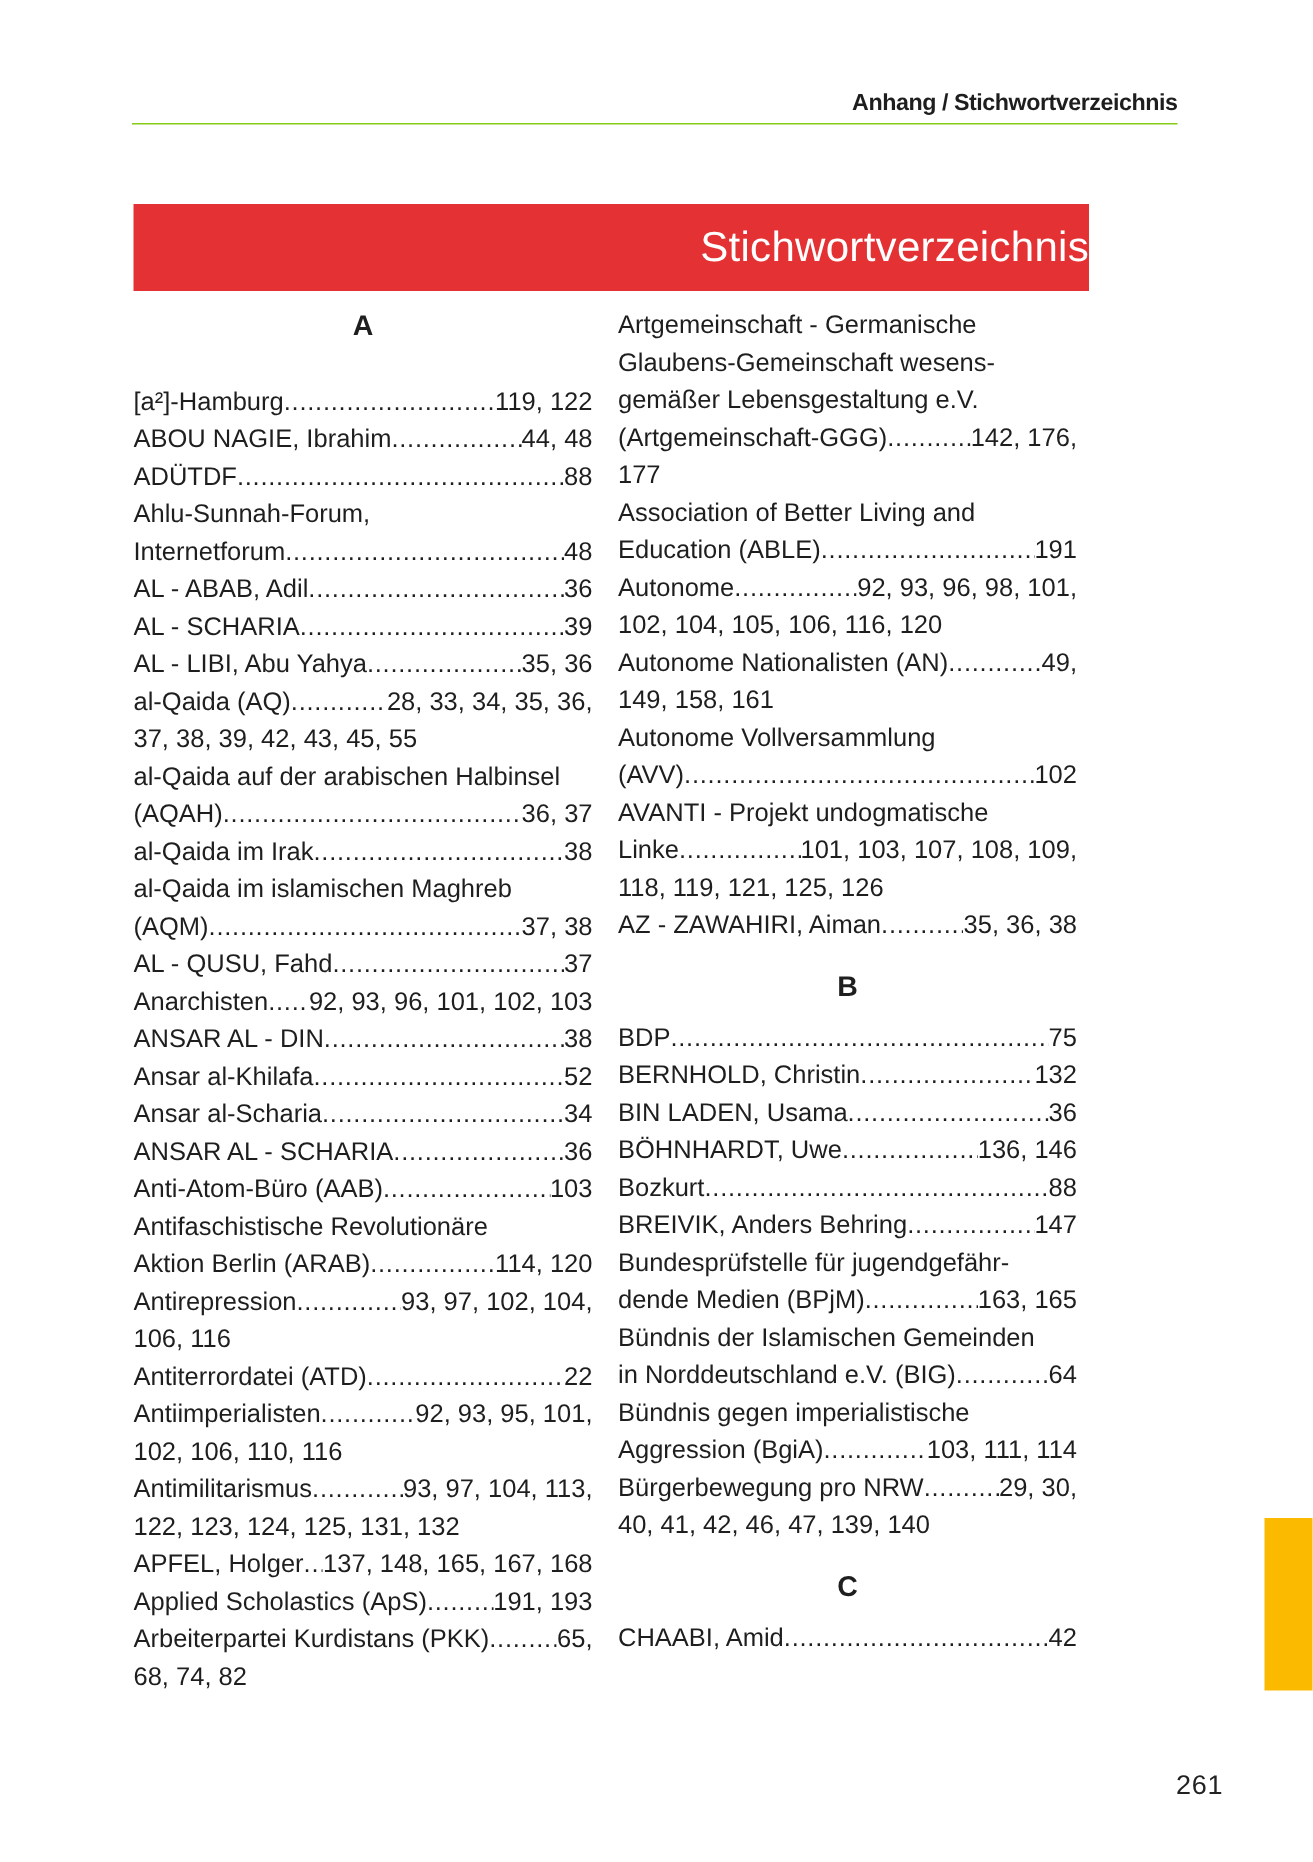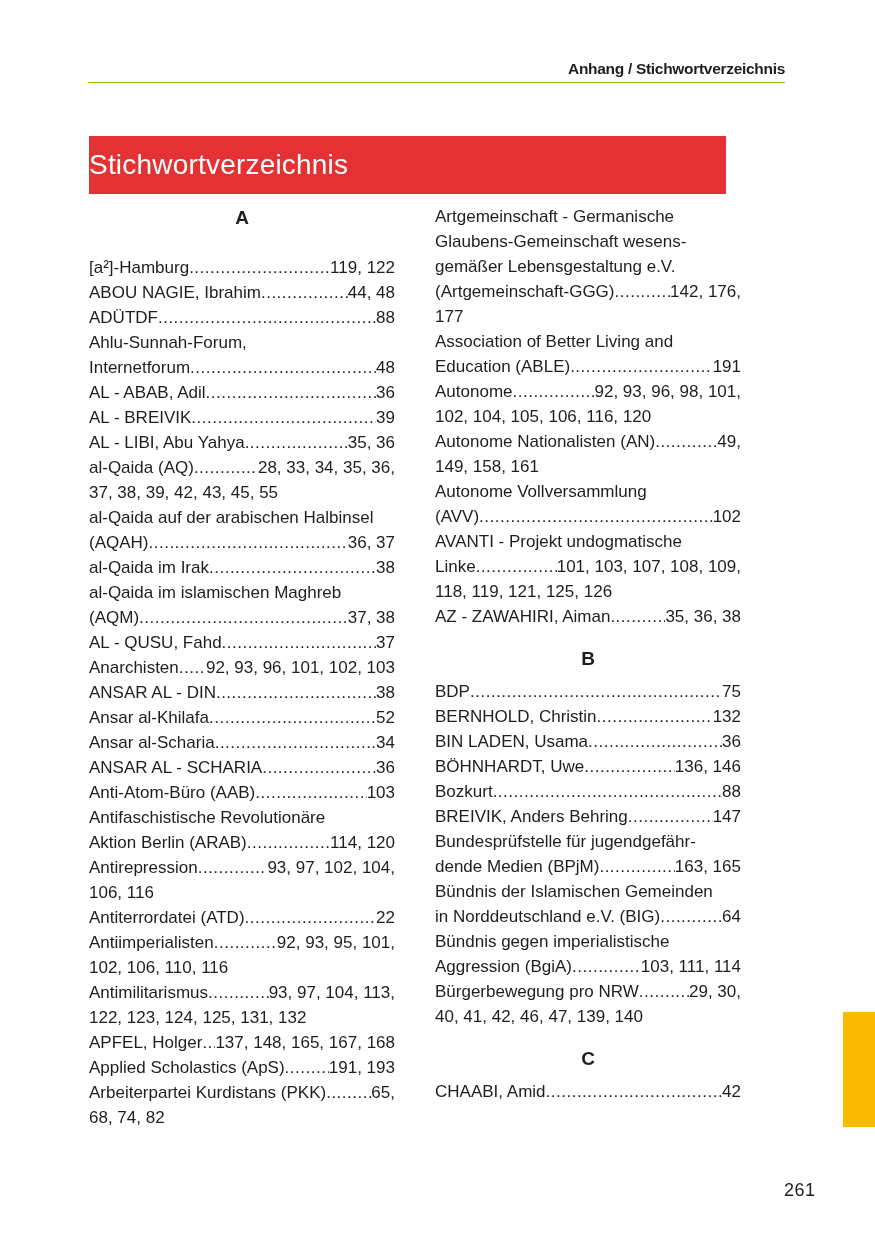--- a/index.html
+++ b/index.html
@@ -8,26 +8,26 @@
       font-family: "Liberation Sans", "DejaVu Sans", sans-serif; color: #1e1e1e;
     }
     .running-header {
       position: absolute; left: 88px; width: 697px; top: 58px; height: 24px;
       border-bottom: 1px solid #84cc16; text-align: right;
       font-family: "Liberation Sans", sans-serif; font-weight: bold; font-size: 15.5px;
       letter-spacing: -0.3px; transform-origin: right; line-height: 22px;
     }
     .title-banner {
       position: absolute; left: 89px; top: 136px; width: 637px; height: 58px;
-      background: #e43234; color: #fff; text-align: left;
+      background: #e43234; color: #fff; text-align: right;
       font-size: 28px; line-height: 58px; letter-spacing: 0.2px;
     }
     .col { position: absolute; top: 204px; width: 306px; font-size: 17px; line-height: 25px; }
     .col.left { left: 89px; }
-    .col.right { left: 435px; }
+    .col.right { left: 412px; }
     .letter {
       text-align: center; font-weight: bold; font-size: 19px; height: 25px; line-height: 25px;
       margin: 0 0 10px 0;
     }
     .letter.first-left { margin-bottom: 25px; margin-top: 1px; }
     .letter.spaced { margin-top: 17px; margin-bottom: 8px; }
     .entry { position: relative; }
     .entry .line { display: flex; white-space: nowrap; overflow: hidden; }
     .entry .term { flex: 0 0 auto; }
     .entry .dots { flex: 1 1 auto; overflow: hidden; white-space: nowrap; }
@@ -82,21 +82,21 @@
       </div>
       <div class="entry">
         <div class="line">
           <span class="term">AL - ABAB, Adil</span>
           <span class="dots"></span>
           <span class="pages">36</span>
         </div>
       </div>
       <div class="entry">
         <div class="line">
-          <span class="term">AL - BREIVIK</span>
+          <span class="term">AL - SCHARIA</span>
           <span class="dots"></span>
           <span class="pages">39</span>
         </div>
       </div>
       <div class="entry">
         <div class="line">
           <span class="term">AL - LIBI, Abu Yahya</span>
           <span class="dots"></span>
           <span class="pages">35, 36</span>
         </div>

